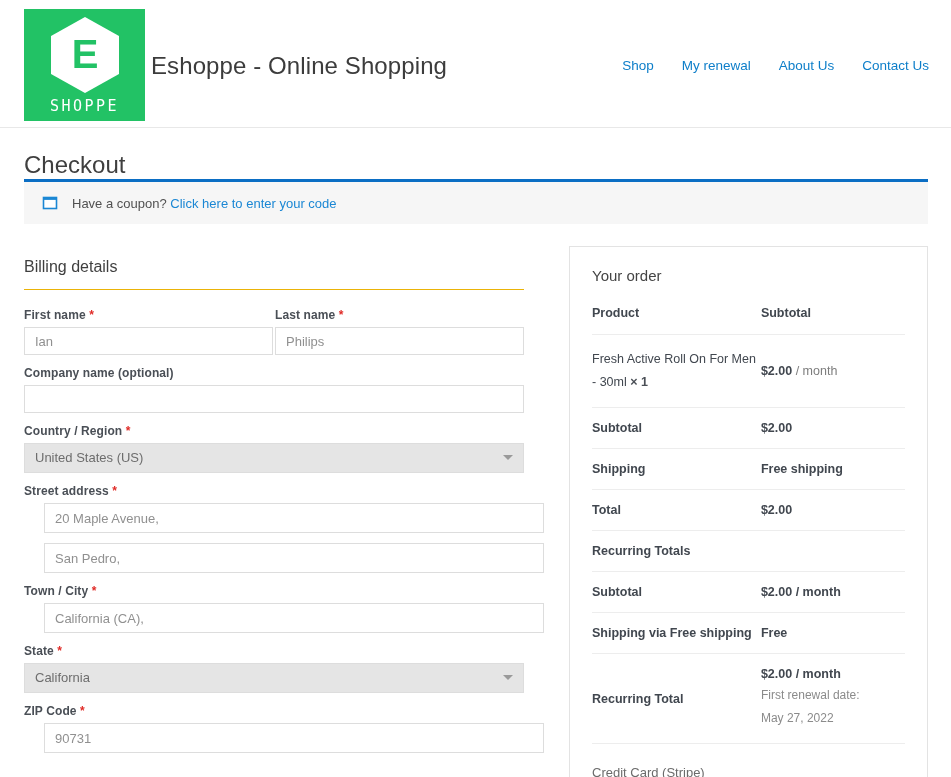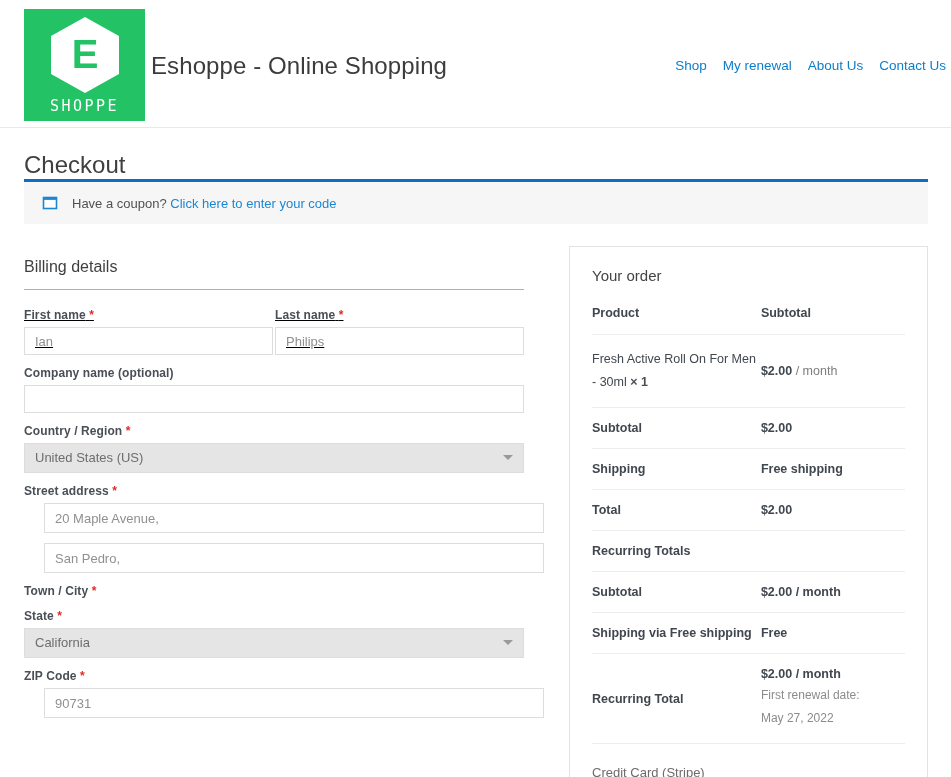--- a/index.html
+++ b/index.html
@@ -48,24 +48,24 @@
     position: absolute;
     left: 151px; top: 52px;
     font-size: 24px;
     color: #3c3c3c;
     font-weight: 400;
     letter-spacing: 0.1px;
     white-space: nowrap;
   }
   .main-nav {
     position: absolute;
-    right: 5px; top: 58px;
+    right: 22px; top: 58px;
     display: flex;
     align-items: center;
-    gap: 16px;
+    gap: 28px;
   }
   .main-nav a {
     color: #0d7ec9;
     font-size: 13.5px;
     text-decoration: none;
     white-space: nowrap;
   }
 
   
   .page-title {
@@ -145,21 +145,21 @@
   }
   .select-caret {
     position: absolute;
     right: 11px; top: 12px;
     width: 0; height: 0;
     border-left: 5px solid transparent;
     border-right: 5px solid transparent;
     border-top: 5px solid #9a9a9a;
     pointer-events: none;
   }
-  .row2 { display: flex; gap: 2px; text-decoration: underline; }
+  .row2 { display: flex; gap: 2px; }
   .row2 > .field { flex: 1; margin-bottom: 11px; }
   .field-group-tight { margin-bottom: 11px; }
   .field-group-tight > .field-input { margin-bottom: 10px; }
 
   
   .order-panel {
     position: absolute;
     left: 569px; top: 246px;
     width: 359px;
     min-height: 531px;
@@ -305,20 +305,21 @@
       </label>
       <input class="field-input tall" type="text" value="20 Maple Avenue," style="">
       <input class="field-input tall" type="text" value="San Pedro," style="">
     </div>
 
     <div class="field">
       <label class="field-label">
         <span>Town / City</span>
         <span class="req">*</span>
       </label>
+      <input class="field-input tall" type="text" value="California (CA)," style="">
     </div>
 
     <div class="field">
       <label class="field-label">
         <span>State</span>
         <span class="req">*</span>
       </label>
       <div class="select-wrap">
         <div class="field-select">California</div>
         <span class="select-caret"></span>

